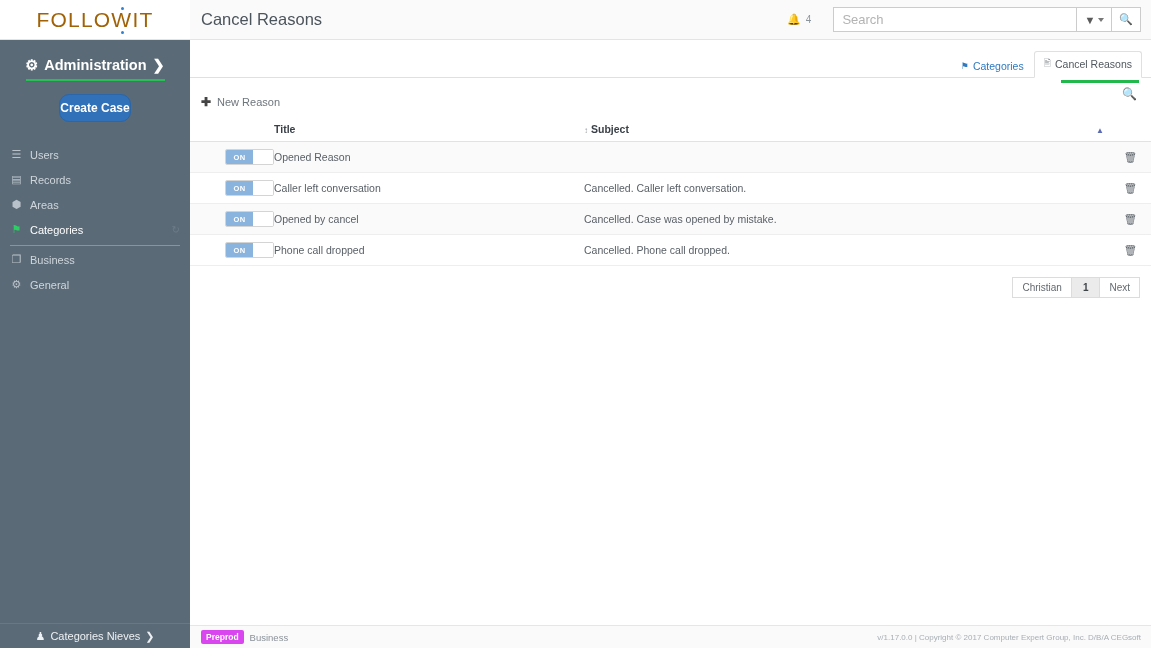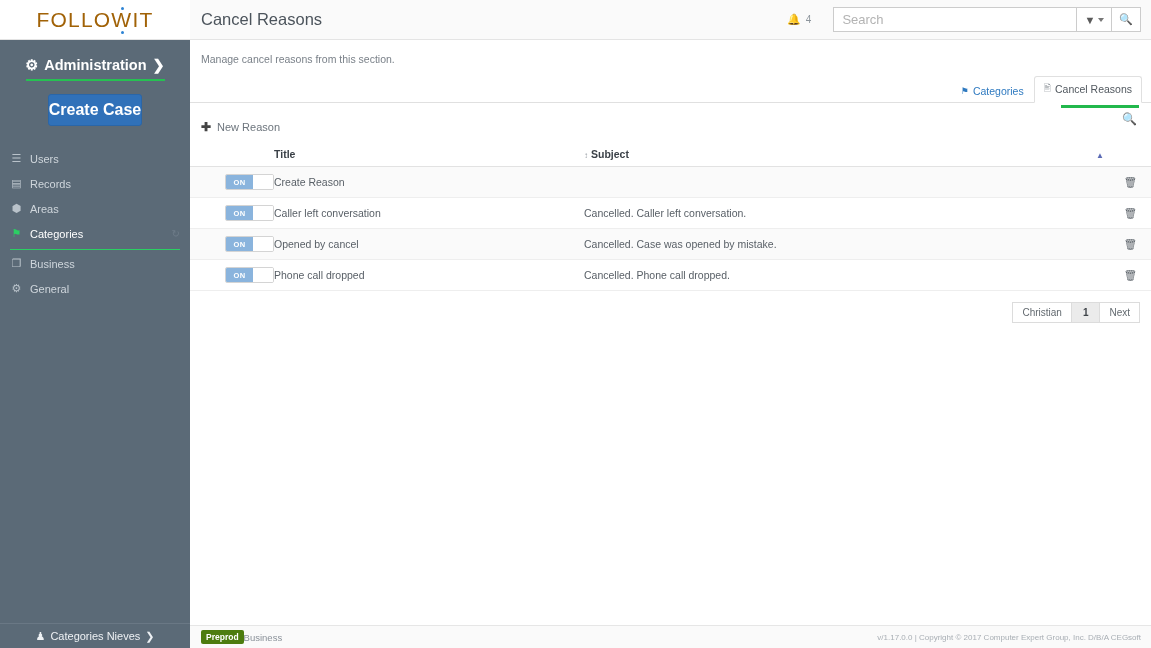--- a/index.html
+++ b/index.html
@@ -43,22 +43,22 @@
   }
   .admin-underline {
     width: 139px; height: 2px; background: #26c152;
     margin: 6px auto 0;
   }
   .create-case-wrap { text-align: center; margin-top: 13px; }
   .create-case {
     display: inline-block;
     background: #3071b9; color: #fff;
     border: 1px solid #2a66a8;
-    font-size: 16px; font-weight: bold;
-    padding: 6px 0; border-radius: 3px;
+    font-size: 12px; font-weight: bold;
+    padding: 6px 0; border-radius: 10px;
     cursor: pointer;
   }
 
   .nav { margin-top: 20px; }
   .nav-item {
     height: 25px; display: flex; align-items: center;
     padding: 0 10px; color: #cfd6dc; font-size: 11px;
     gap: 7px; cursor: pointer; position: relative;
     margin-bottom: 0;
   }
@@ -220,22 +220,22 @@
 
   
   .footer {
     position: absolute; bottom: 0; left: 0; right: 0;
     height: 23px; background: #fafafa;
     border-top: 1px solid #e6e6e6;
     display: flex; align-items: center;
     padding: 0 10px 0 11px;
   }
   .badge-preprod {
-    background: #4d7c0f; color: #fff; font-size: 8.5px; font-weight: bold;
-    padding: 2px 5px; border-radius: 2px; 
+    background: #d946ef; color: #fff; font-size: 8.5px; font-weight: bold;
+    padding: 2px 5px; border-radius: 2px; margin-right: 6px;
   }
   .env-name { font-size: 9.5px; color: #8a9199; }
   .copyright { margin-left: auto; font-size: 8px; color: #a8aeb4; }
 </style>
 </head>
 <body>
 
 <div class="app">
 
   <aside class="sidebar">
@@ -311,21 +311,20 @@
             <span>▼</span>
             <span class="caret-dn"></span>
           </div>
           <div class="btn-sq">
             <span>🔍</span>
           </div>
         </div>
       </div>
     </div>
 
-    <div class="subhead">Manage cancel reasons from this section.</div>
 
     <div class="tabs-row">
       <div class="tab">
         <span class="tb-ico">⚑</span>
         <span>Categories</span>
       </div>
       <div class="tab active">
         <span class="tb-ico">🖹</span>
         <span>Cancel Reasons</span>
       </div>
@@ -354,21 +353,21 @@
         </tr>
       </thead>
       <tbody>
         <tr class="odd">
           <td class="td-toggle">
             <span class="toggle">
               <span class="on">ON</span>
               <span class="knob"></span>
             </span>
           </td>
-          <td>Create Reason</td>
+          <td>Opened Reason</td>
           <td></td>
           <td class="trash">🗑</td>
         </tr>
         <tr>
           <td class="td-toggle">
             <span class="toggle">
               <span class="on">ON</span>
               <span class="knob"></span>
             </span>
           </td>

